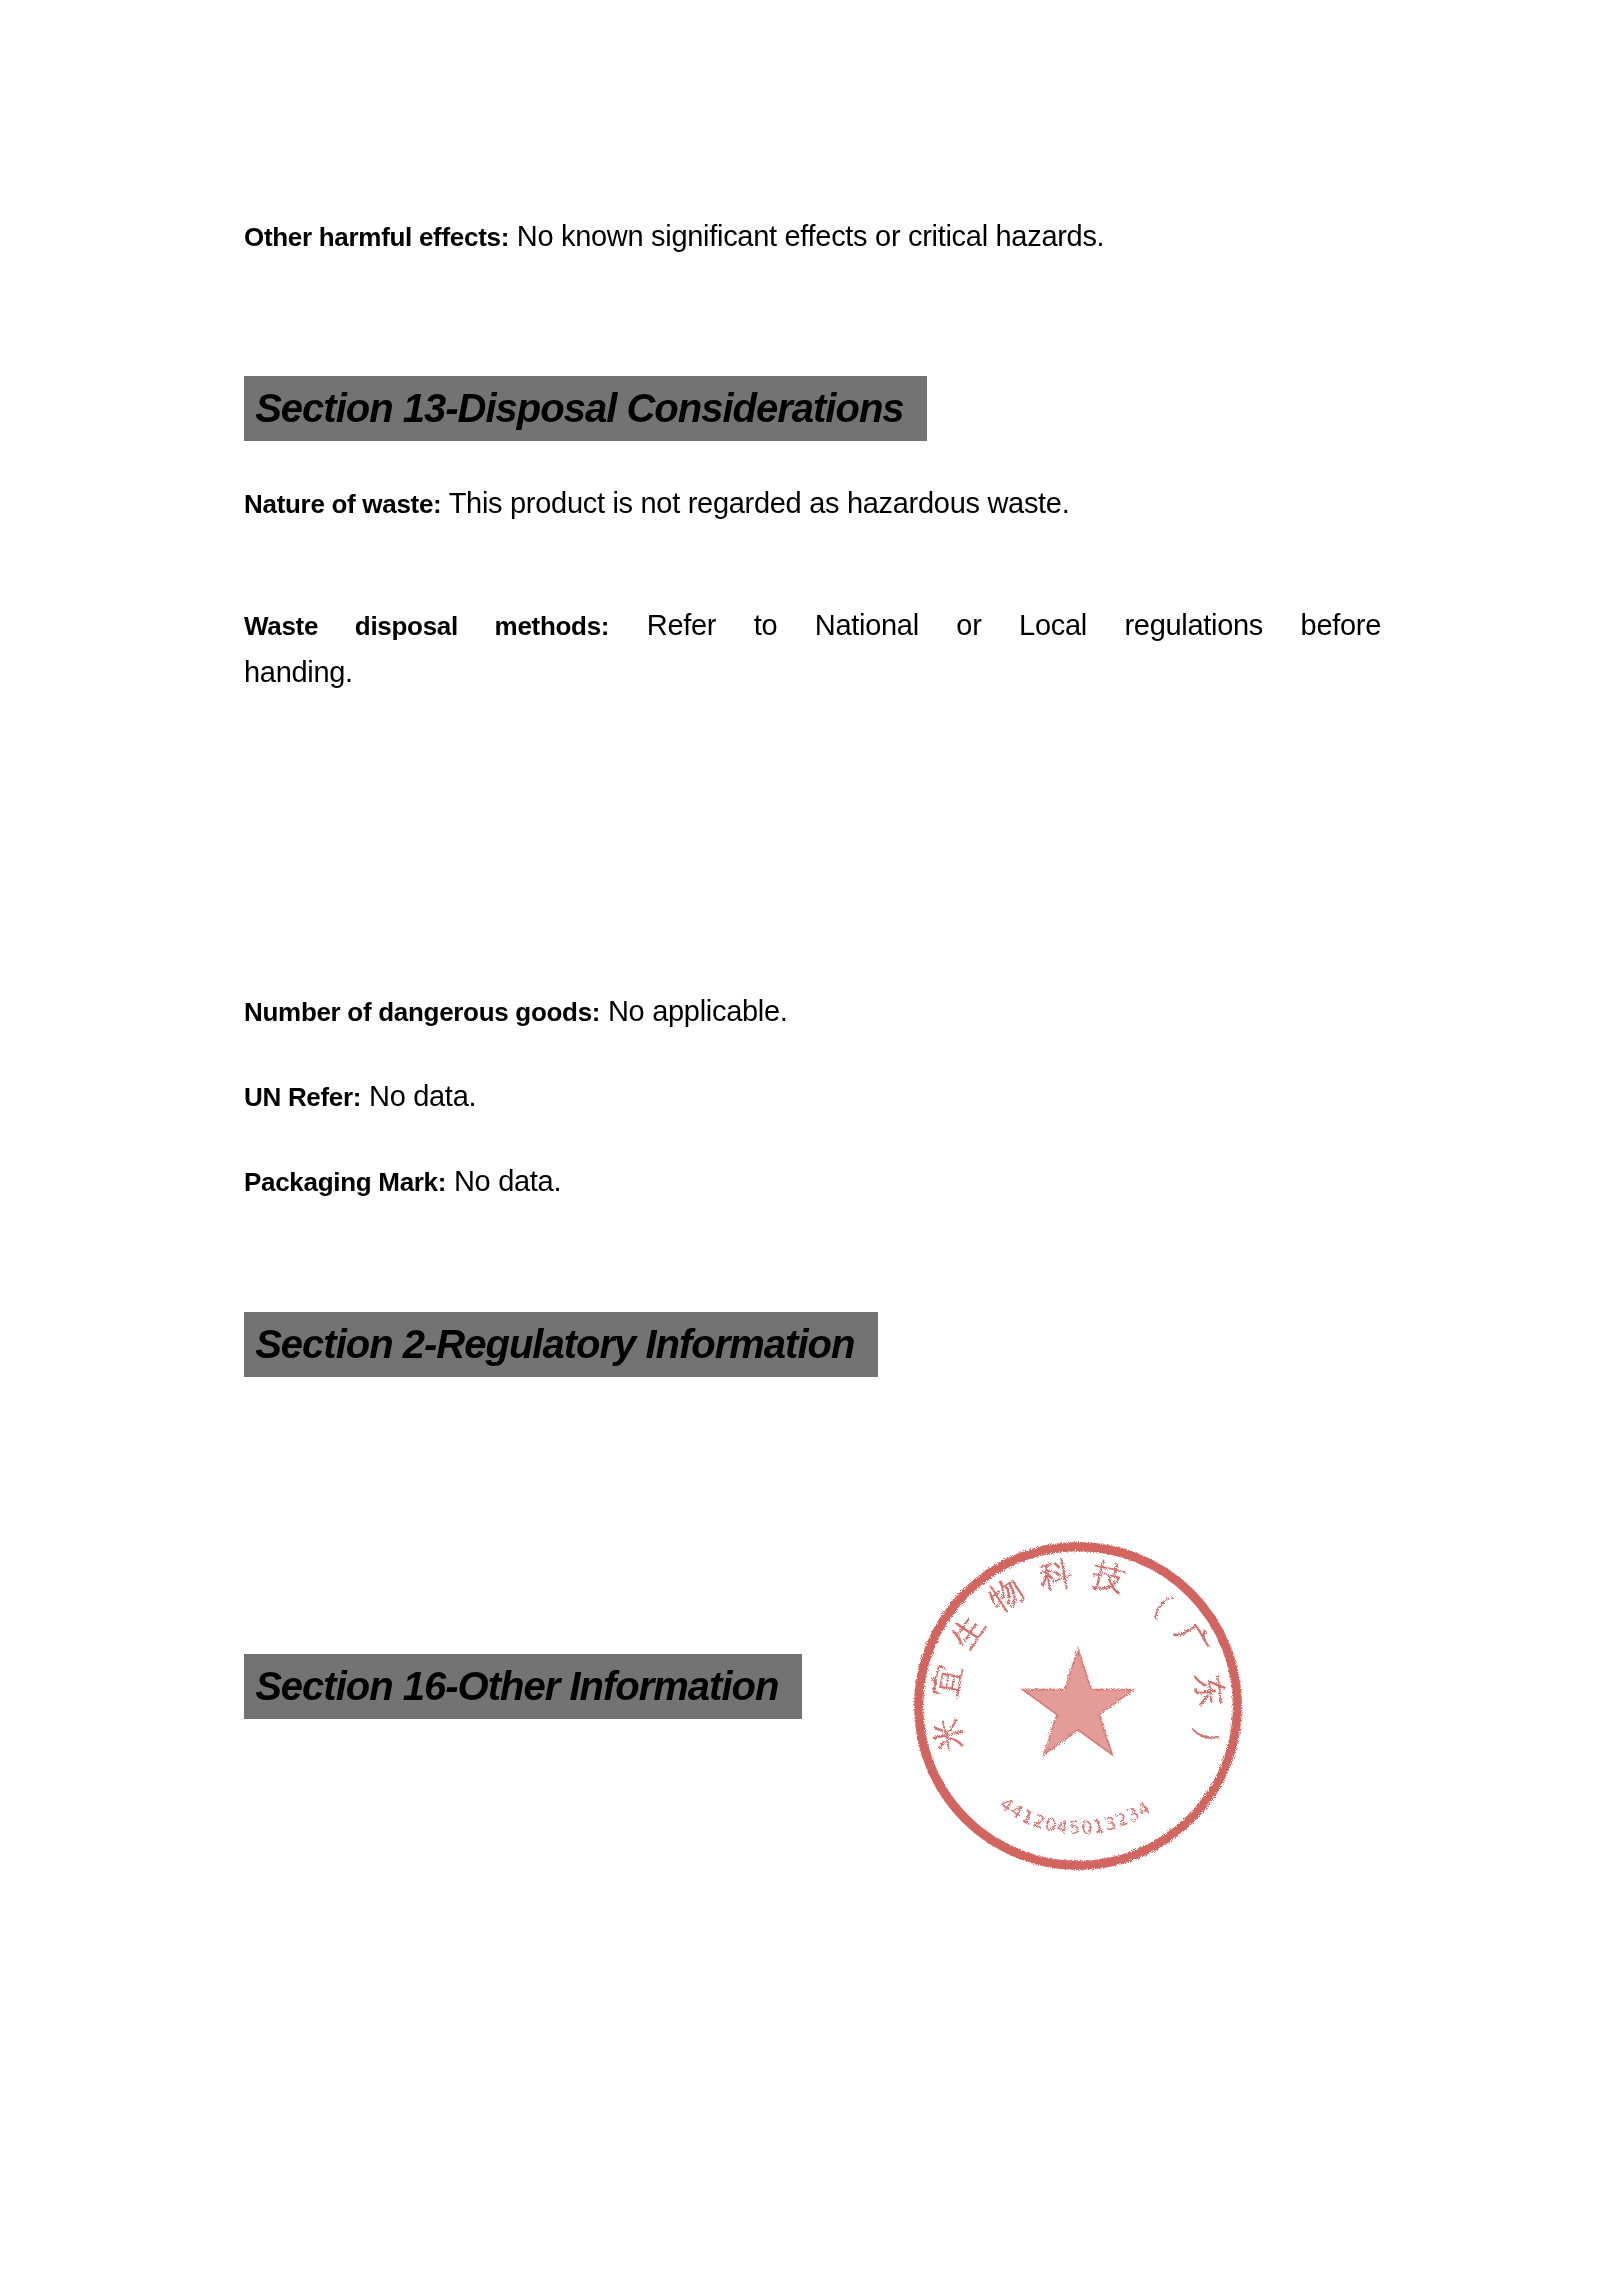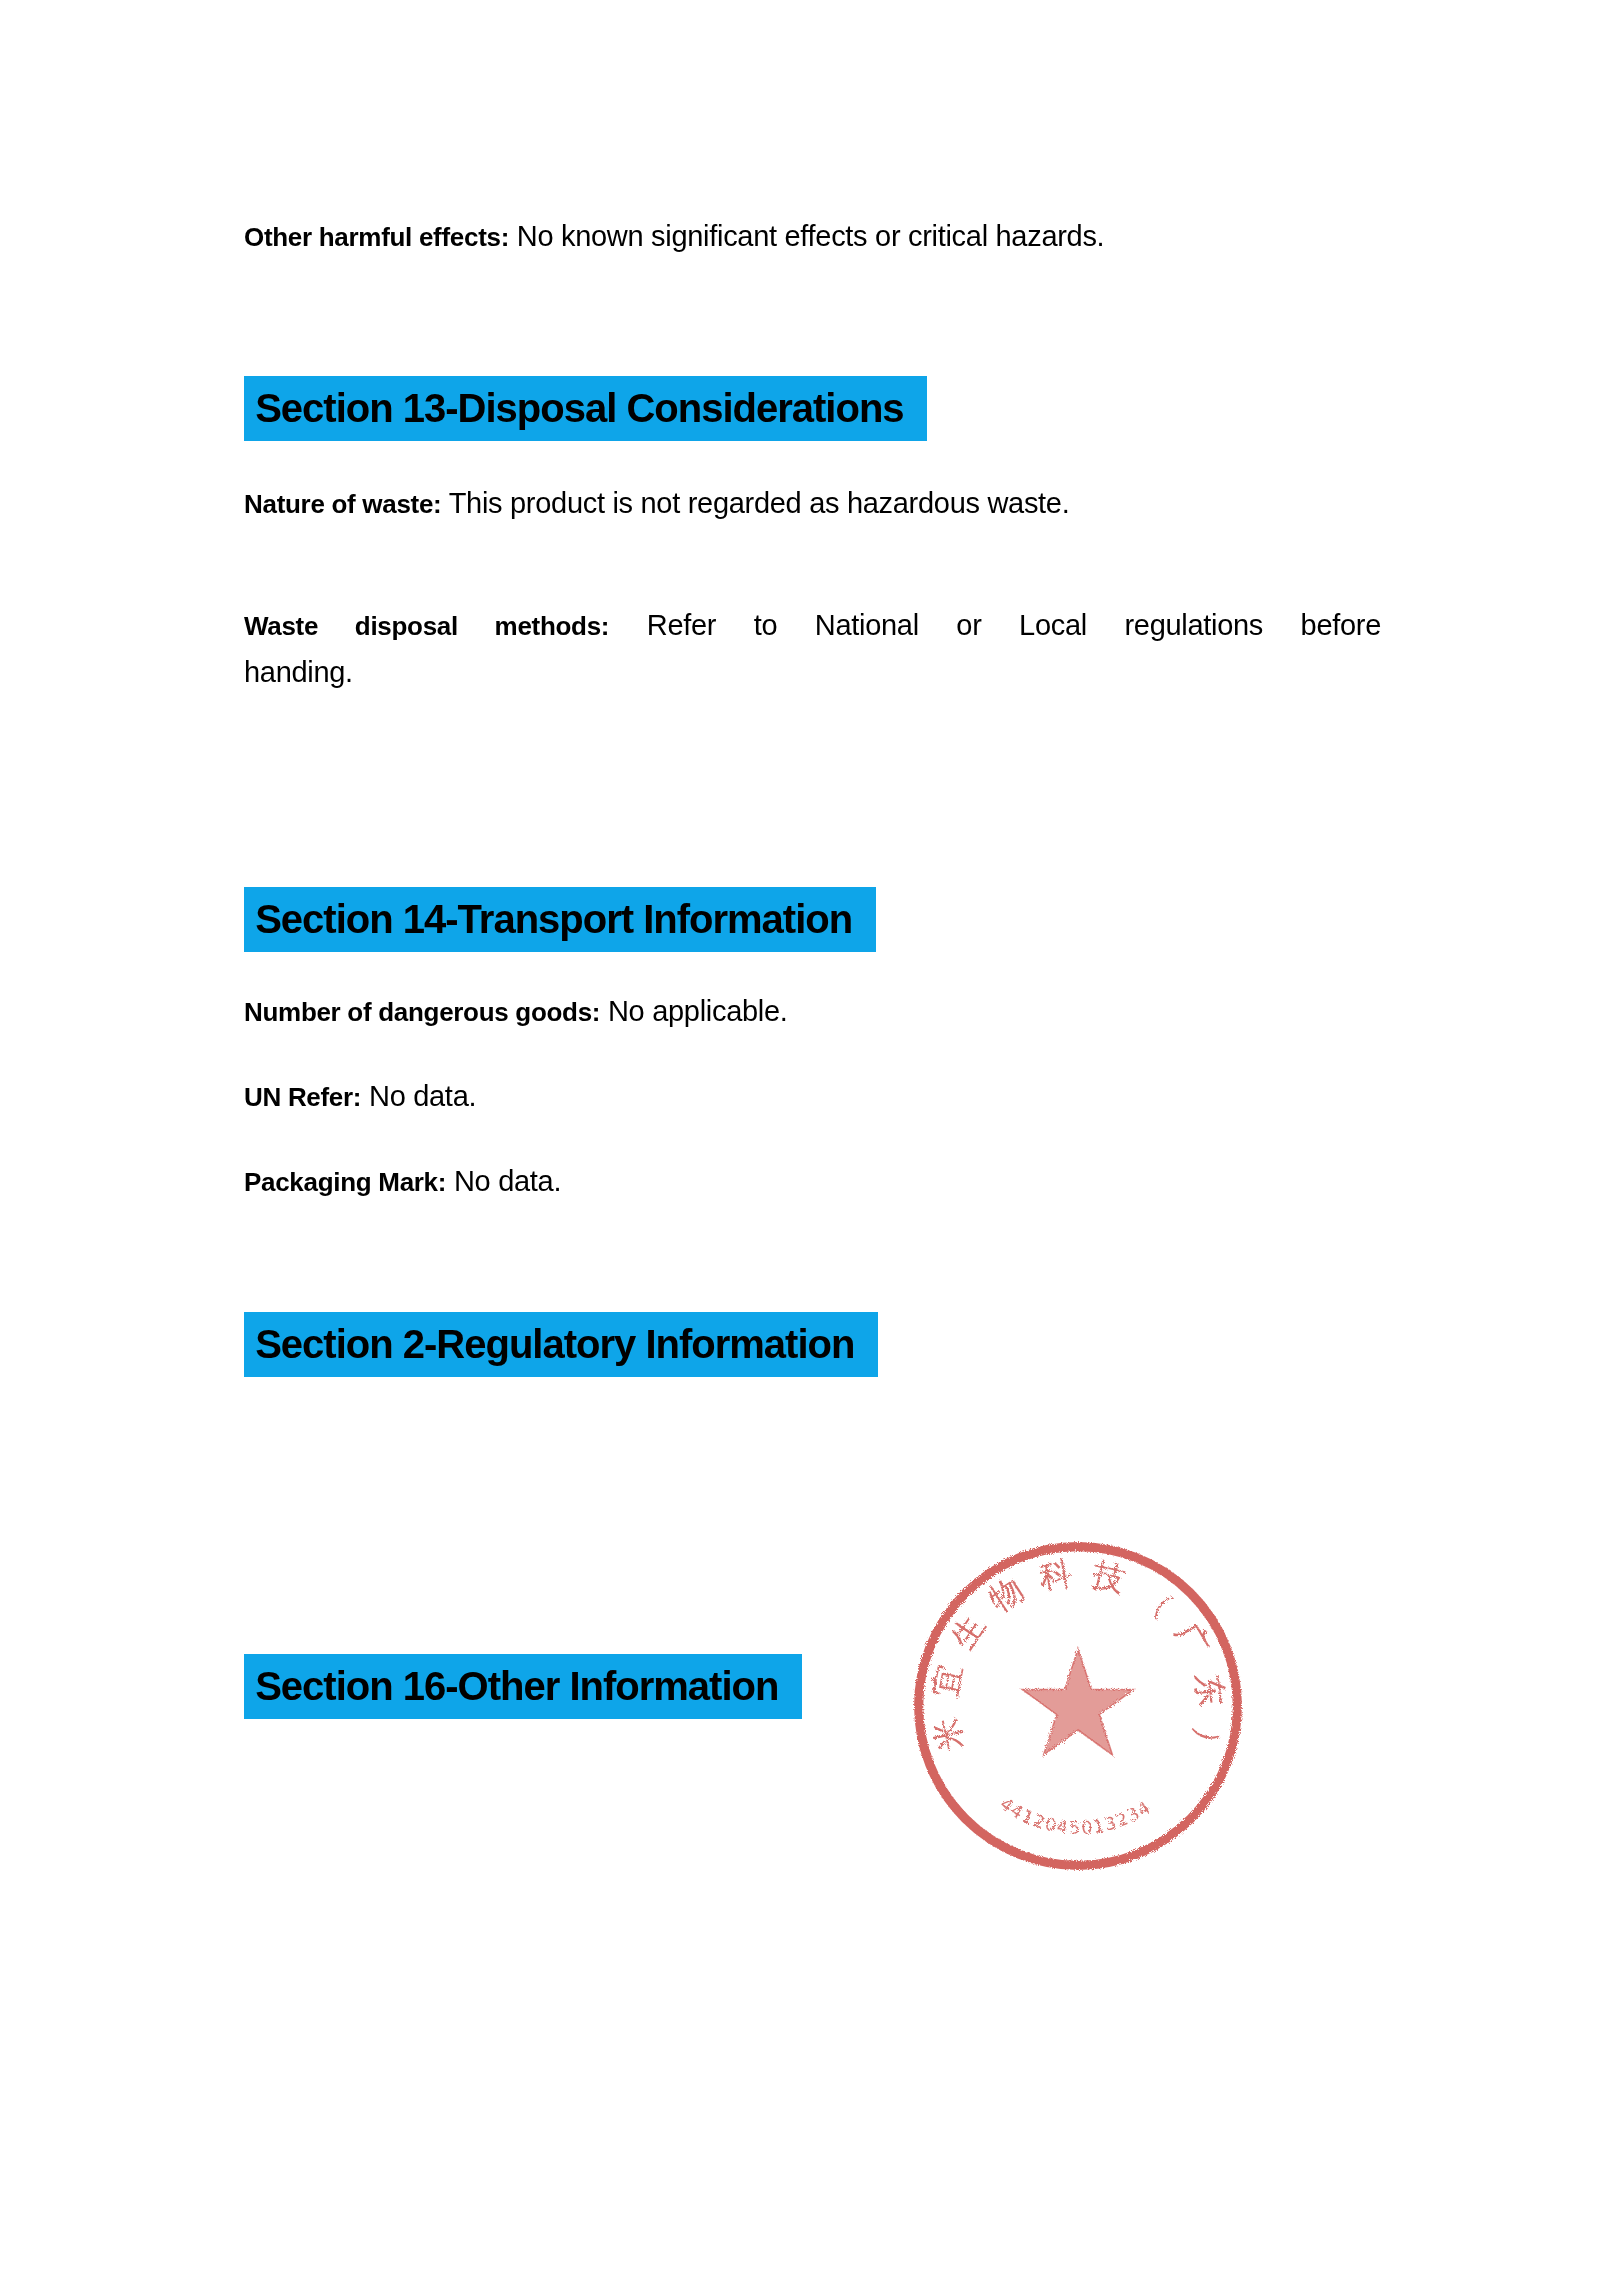--- a/index.html
+++ b/index.html
@@ -31,26 +31,27 @@
     white-space: normal;
     text-align: justify;
     text-align-last: justify;
     margin-top: 37px;
   }
   .bar {
     position: absolute;
     left: 244px;
     height: 65px;
     line-height: 65px;
-    background: #0ea5e9;
+    background: #737373;
     padding: 0 23.5px 0 11.2px;
     font-weight: 700;
     font-size: 40px;
     letter-spacing: -1px;
     white-space: nowrap;
+    font-style: italic;
   }
   .stamp {
     position: absolute;
     left: 912px;
     top: 1540px;
     width: 332px;
     height: 332px;
     opacity: 0.92;
   }
   .stamp text {
@@ -79,23 +80,20 @@
   <div class="line justify" style="top:569px">
     <span class="lb">Waste disposal methods:</span>
     <span class="vl">Refer to National or Local regulations before</span>
   </div>
 
   <div class="line" style="top:653px">
     <span class="vl">handing.</span>
   </div>
 
 
-  <div class="bar" style="top:887px">
-    <span>Section 14-Transport Information</span>
-  </div>
 
   <div class="line" style="top:992px">
     <span class="lb">Number of dangerous goods:</span>
     <span class="vl">No applicable.</span>
   </div>
 
   <div class="line" style="top:1077px">
     <span class="lb">UN Refer:</span>
     <span class="vl">No data.</span>
   </div>

